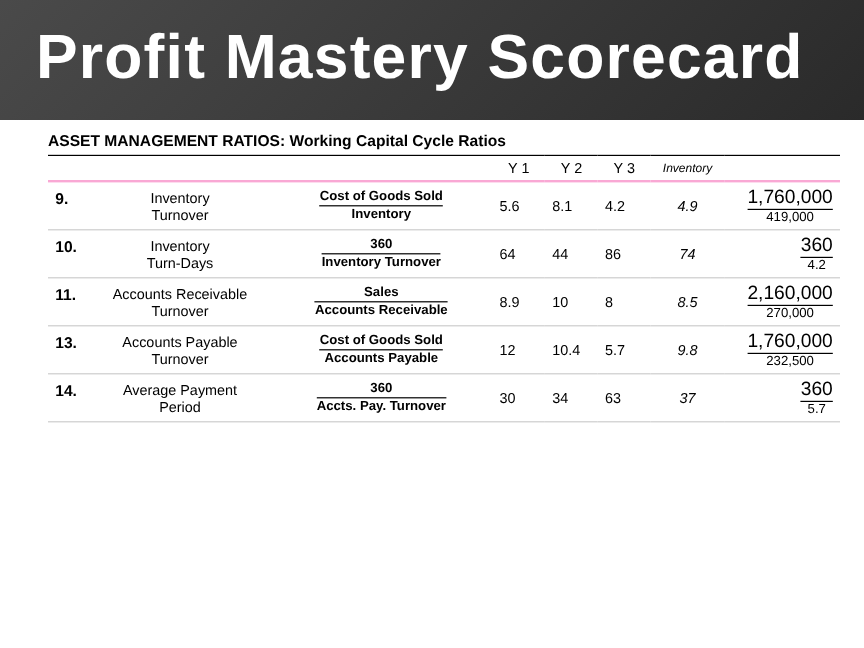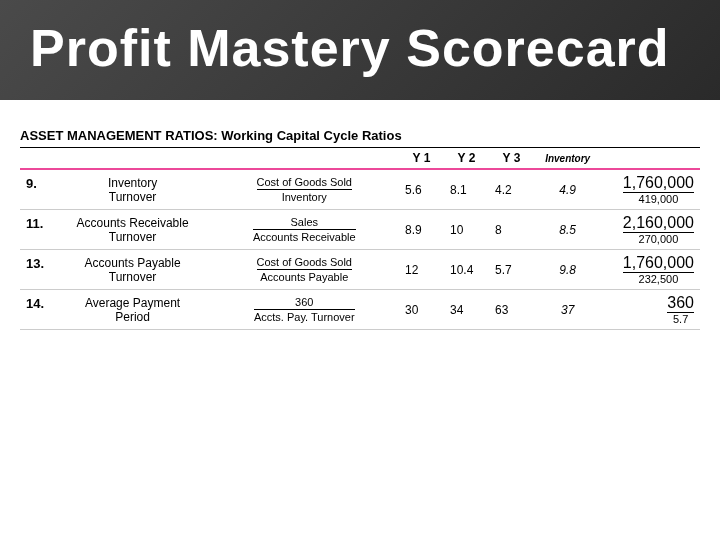--- a/index.html
+++ b/index.html
@@ -18,43 +18,44 @@
     }
 
     .header h1 {
       font-size: 52px;
       font-weight: bold;
       color: white;
       letter-spacing: 1px;
     }
 
     .content {
-      padding: 28px 20px 8px 20px;
+      padding: 10px 20px 8px 20px;
       background: #fff;
+      margin-left: 20px;
     }
 
     .section-title {
       font-size: 13px;
       font-weight: bold;
       margin-bottom: 4px;
       color: #000;
     }
 
     table {
       width: 100%;
       border-collapse: collapse;
       font-size: 12px;
     }
 
     thead tr th {
-      border-bottom: 2px solid #ec4899;
+      border-bottom: 2px solid #f9a8d4;
       border-top: 1px solid #000;
       padding: 3px 6px;
       text-align: center;
-      font-weight: bold;
+      font-weight: normal;
       font-size: 12px;
     }
 
     thead tr th:first-child,
     thead tr th:nth-child(2),
     thead tr th:nth-child(3) {
       text-align: left;
     }
 
     .th-industry {
@@ -93,20 +94,21 @@
 
     .col-formula {
       width: 160px;
       text-align: center;
       font-size: 11.5px;
     }
 
     .formula-fraction {
       display: inline-block;
       text-align: center;
+      font-weight: bold;
     }
 
     .formula-numerator {
       display: block;
       border-bottom: 1.5px solid #000;
       padding-bottom: 1px;
       font-size: 11px;
     }
 
     .formula-denominator {
@@ -180,20 +182,30 @@
           <td class="col-num" style="font-weight: bold; font-size: 13px;">9.</td>
           <td class="col-label" style="text-align: center;">Inventory<br>Turnover</td>
           <td class="col-formula"><span class="formula-fraction"><span class="formula-numerator">Cost of Goods Sold</span><span class="formula-denominator">Inventory</span></span></td>
           <td class="col-y1">5.6</td>
           <td class="col-y2">8.1</td>
           <td class="col-y3">4.2</td>
           <td class="col-industry">4.9</td>
           <td class="col-industry-val"><span class="industry-fraction"><span class="industry-num">1,760,000</span><span class="industry-den">419,000</span></span></td>
         </tr>
         <tr>
+          <td class="col-num" style="font-weight: bold; font-size: 13px;">10.</td>
+          <td class="col-label" style="text-align: center;">Inventory<br>Turn-Days</td>
+          <td class="col-formula"><span class="formula-fraction"><span class="formula-numerator">360</span><span class="formula-denominator">Inventory Turnover</span></span></td>
+          <td class="col-y1">64</td>
+          <td class="col-y2">44</td>
+          <td class="col-y3">86</td>
+          <td class="col-industry">74</td>
+          <td class="col-industry-val"><span class="industry-fraction"><span class="industry-num">360</span><span class="industry-den">4.2</span></span></td>
+        </tr>
+        <tr>
           <td class="col-num" style="font-weight: bold; font-size: 13px;">11.</td>
           <td class="col-label" style="text-align: center;">Accounts Receivable<br>Turnover</td>
           <td class="col-formula"><span class="formula-fraction"><span class="formula-numerator">Sales</span><span class="formula-denominator">Accounts Receivable</span></span></td>
           <td class="col-y1">8.9</td>
           <td class="col-y2">10</td>
           <td class="col-y3">8</td>
           <td class="col-industry">8.5</td>
           <td class="col-industry-val"><span class="industry-fraction"><span class="industry-num">2,160,000</span><span class="industry-den">270,000</span></span></td>
         </tr>
         <tr>

